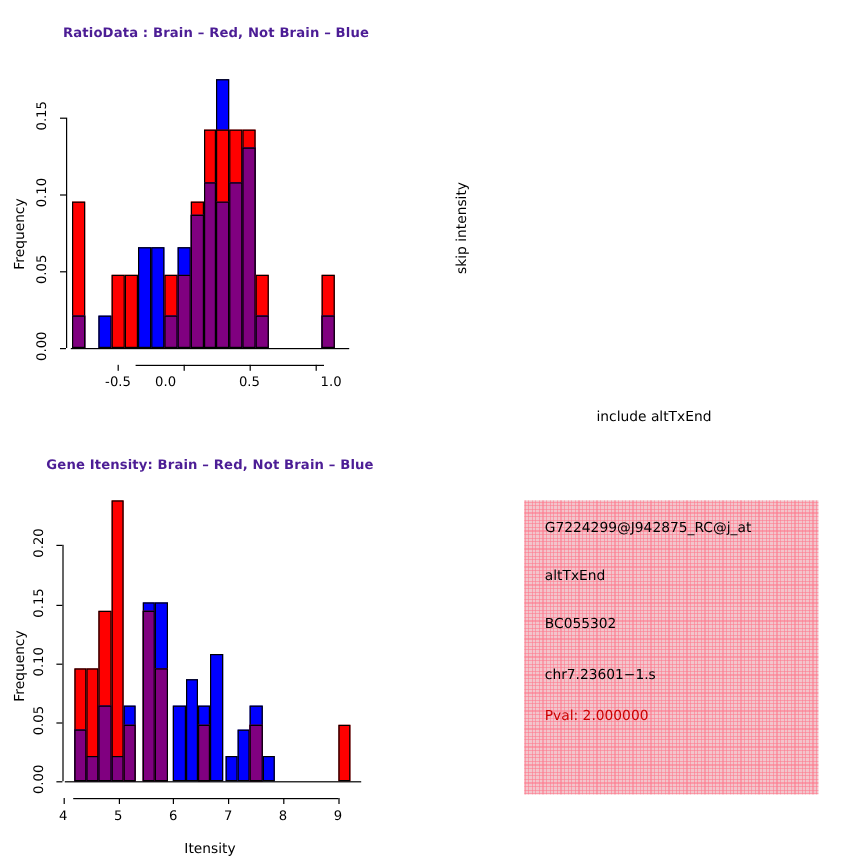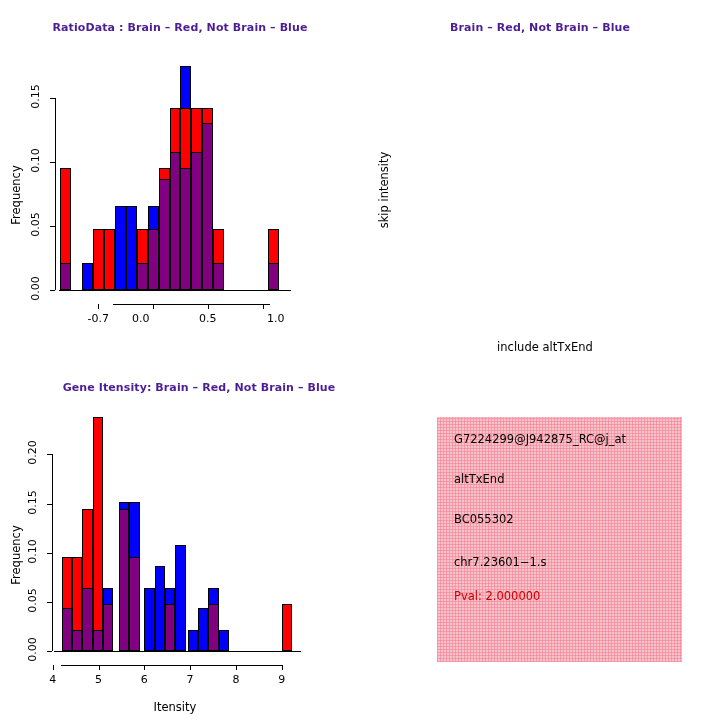--- a/index.html
+++ b/index.html
@@ -113,40 +113,39 @@
         <div class="tick" style="left:50px;top:290px;width:5px;height:1px;"></div>
         <div class="ticklabel vert" style="left:21px;top:282px;width:28px;text-align:center;transform:rotate(-90deg);">0.00</div>
         <div class="tick" style="left:50px;top:226.11111111111111px;width:5px;height:1px;"></div>
         <div class="ticklabel vert" style="left:21px;top:218.11111111111111px;width:28px;text-align:center;transform:rotate(-90deg);">0.05</div>
         <div class="tick" style="left:50px;top:162.22222222222223px;width:5px;height:1px;"></div>
         <div class="ticklabel vert" style="left:21px;top:154.22222222222223px;width:28px;text-align:center;transform:rotate(-90deg);">0.10</div>
         <div class="tick" style="left:50px;top:98.33333333333331px;width:5px;height:1px;"></div>
         <div class="ticklabel vert" style="left:21px;top:90.33333333333331px;width:28px;text-align:center;transform:rotate(-90deg);">0.15</div>
         <div class="axis-line" style="left:113px;top:304px;width:157px;height:1px;"></div>
         <div class="tick" style="left:98.33333333333333px;top:304px;width:1px;height:5px;"></div>
-        <div class="ticklabel" style="left:76.33333333333333px;top:312px;width:44px;text-align:center;">-0.7</div>
+        <div class="ticklabel" style="left:76.33333333333333px;top:312px;width:44px;text-align:center;">-0.5</div>
         <div class="tick" style="left:153.09523809523807px;top:304px;width:1px;height:5px;"></div>
-        <div class="ticklabel" style="left:132px;top:312px;width:44px;text-align:left;">0.0</div>
+        <div class="ticklabel" style="left:116px;top:312px;width:44px;text-align:center;">0.0</div>
         <div class="tick" style="left:207.85714285714286px;top:304px;width:1px;height:5px;"></div>
         <div class="ticklabel" style="left:185.85714285714286px;top:312px;width:44px;text-align:center;">0.5</div>
         <div class="tick" style="left:262.6190476190476px;top:304px;width:1px;height:5px;"></div>
         <div class="ticklabel" style="left:240.6190476190476px;top:312px;width:44px;text-align:right;">1.0</div>
         <div class="axis-line" style="left:59px;top:290px;width:232px;height:1px;"></div>
       </div>
     <div class="axlabel rot" style="left:-24px;top:188px;width:80px;">Frequency</div>
   </div>
 
   <div class="panel" style="left:360px;top:0;width:360px;height:360px;">
-    <div class="plot-title" style="top:21px;">Brain – Red, Not Brain – Blue</div>
     <div id="scat"></div>
     <div class="axlabel rot" style="left:-16px;top:183px;width:80px;">skip intensity</div>
     <div class="axlabel" style="left:70px;top:340px;width:230px;">include altTxEnd</div>
   </div>
 
-  <div class="panel" style="left:0;top:360px;width:360px;height:360px;padding-left:48px;">
+  <div class="panel" style="left:0;top:360px;width:360px;height:360px;">
     <div class="plot-title" style="top:21px;left:-10px;right:0;">Gene Itensity: Brain – Red, Not Brain – Blue</div>
     <div id="hist2" style="position: absolute; left: 0px; top: -360px; width: 360px; height: 720px;">
         <div style="position:absolute;left:61.86915887850469px;top:0;width:10.303738317756995px;height:651px;">
           <div class="bar red" style="left:0;width:10.303738317756995px;top:557.3866666666667px;height:93.61333333333334px;"></div>
           <div class="bar blue" style="left:0;width:10.303738317756995px;top:607.7333333333333px;height:43.26666666666665px;"></div>
           <div class="bar purple" style="left:0;width:10.303738317756995px;top:607.7333333333333px;height:43.26666666666665px;"></div>
         </div>
         <div style="position:absolute;left:72.17289719626169px;top:0;width:10.303738317756995px;height:651px;">
           <div class="bar red" style="left:0;width:10.303738317756995px;top:557.3866666666667px;height:93.61333333333334px;"></div>
           <div class="bar blue" style="left:0;width:10.303738317756995px;top:629.9566666666667px;height:21.043333333333294px;"></div>

